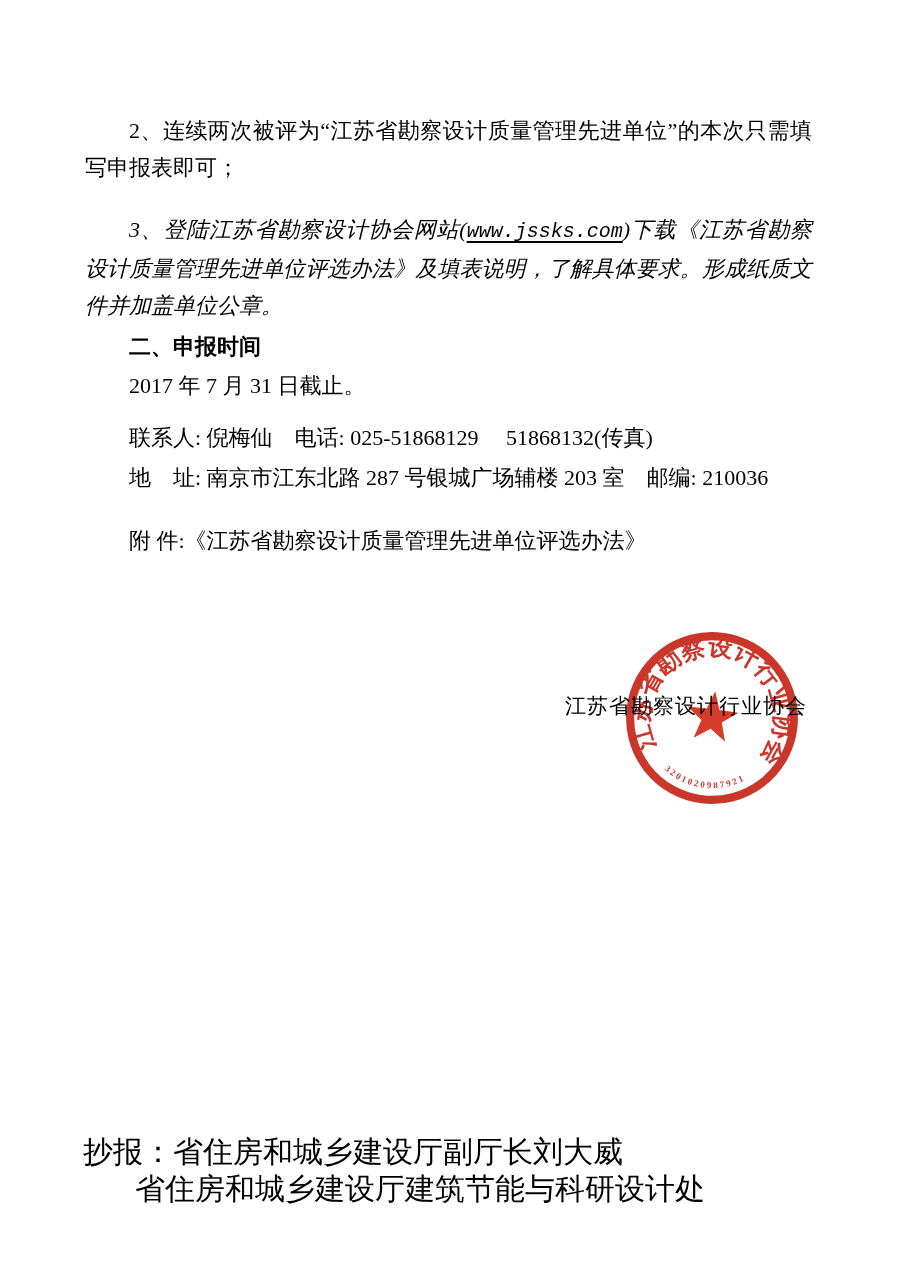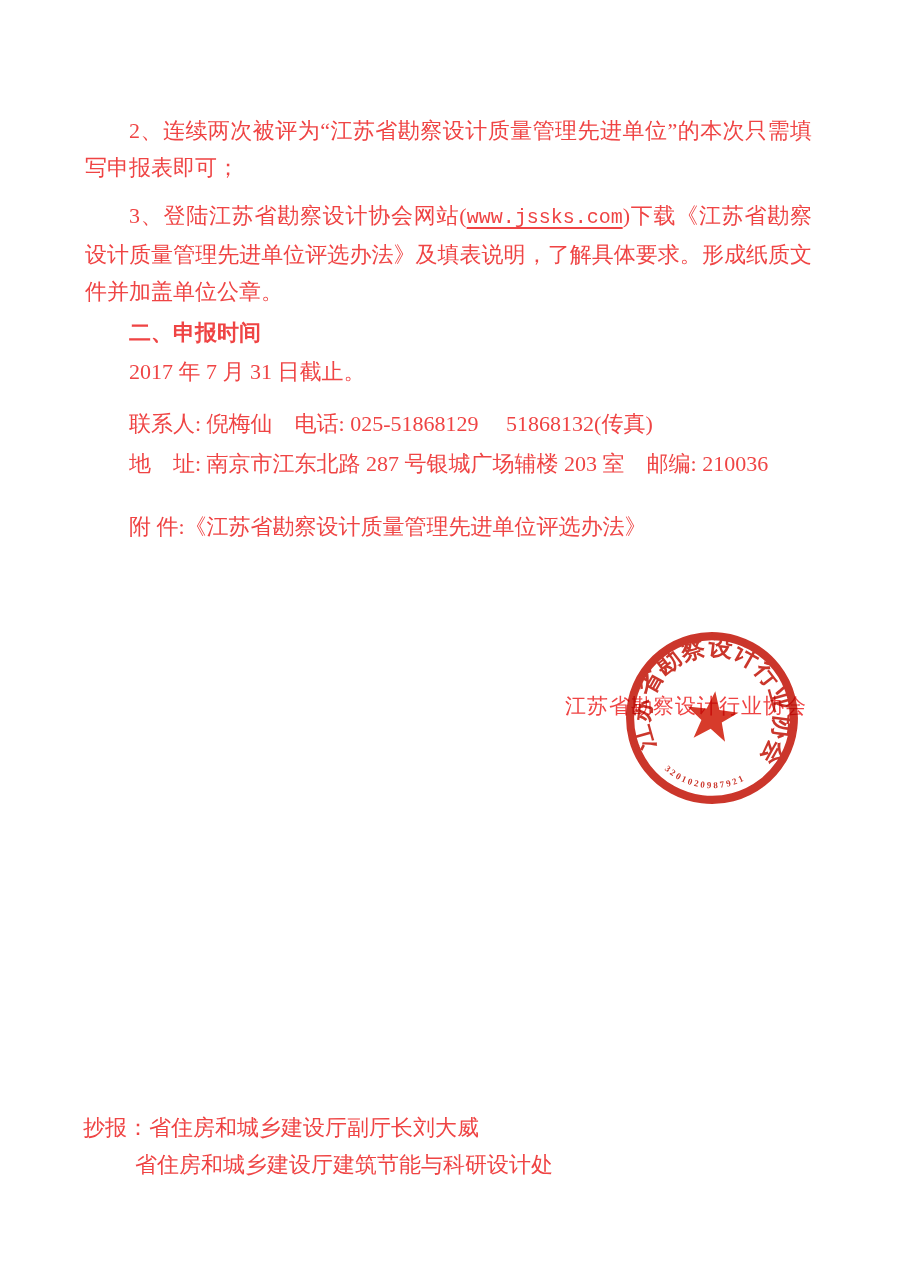--- a/index.html
+++ b/index.html
@@ -5,34 +5,34 @@
   * { margin: 0; padding: 0; box-sizing: border-box; }
   html, body { background: #888; }
   .page {
     position: relative;
     width: 897px;
     height: 1276px;
     margin: 0 auto;
     background: #ffffff;
     overflow: hidden;
     font-family: "Liberation Serif", "DejaVu Serif", serif;
-    color: #ef4444;
+    color: #000000;
   }
   .content {
     position: absolute;
     left: 85px;
     top: 0;
     width: 727px;
     font-size: 22px;
     line-height: 37px;
     text-align: justify;
   }
   .content p { text-indent: 44px; }
   .para-2 { margin-top: 112px; }
-  .para-3 { margin-top: 11px; }
+  .para-3 { margin-top: 25px; font-style: italic; }
   .sec-heading {
     margin-top: 4px;
     text-indent: 44px;
     font-weight: bold;
     font-size: 22px;
     line-height: 37px;
   }
   .deadline { margin-top: 2px; }
   .contact  { margin-top: 15px; }
   .address  { margin-top: 3px; }
@@ -59,22 +59,22 @@
     width: 180px;
     height: 180px;
     transform: rotate(7deg);
     mix-blend-mode: multiply;
     opacity: 0.93;
   }
   .seal svg { display: block; width: 100%; height: 100%; }
   .footer {
     position: absolute;
     left: 83px;
-    top: 1109px;
-    font-size: 22px;
+    top: 1133px;
+    font-size: 30px;
     line-height: 37px;
     white-space: nowrap;
   }
   .footer .cc-line2 { padding-left: 52px; }
 </style>
 </head>
 <body>
 
 <div class="page">
 

